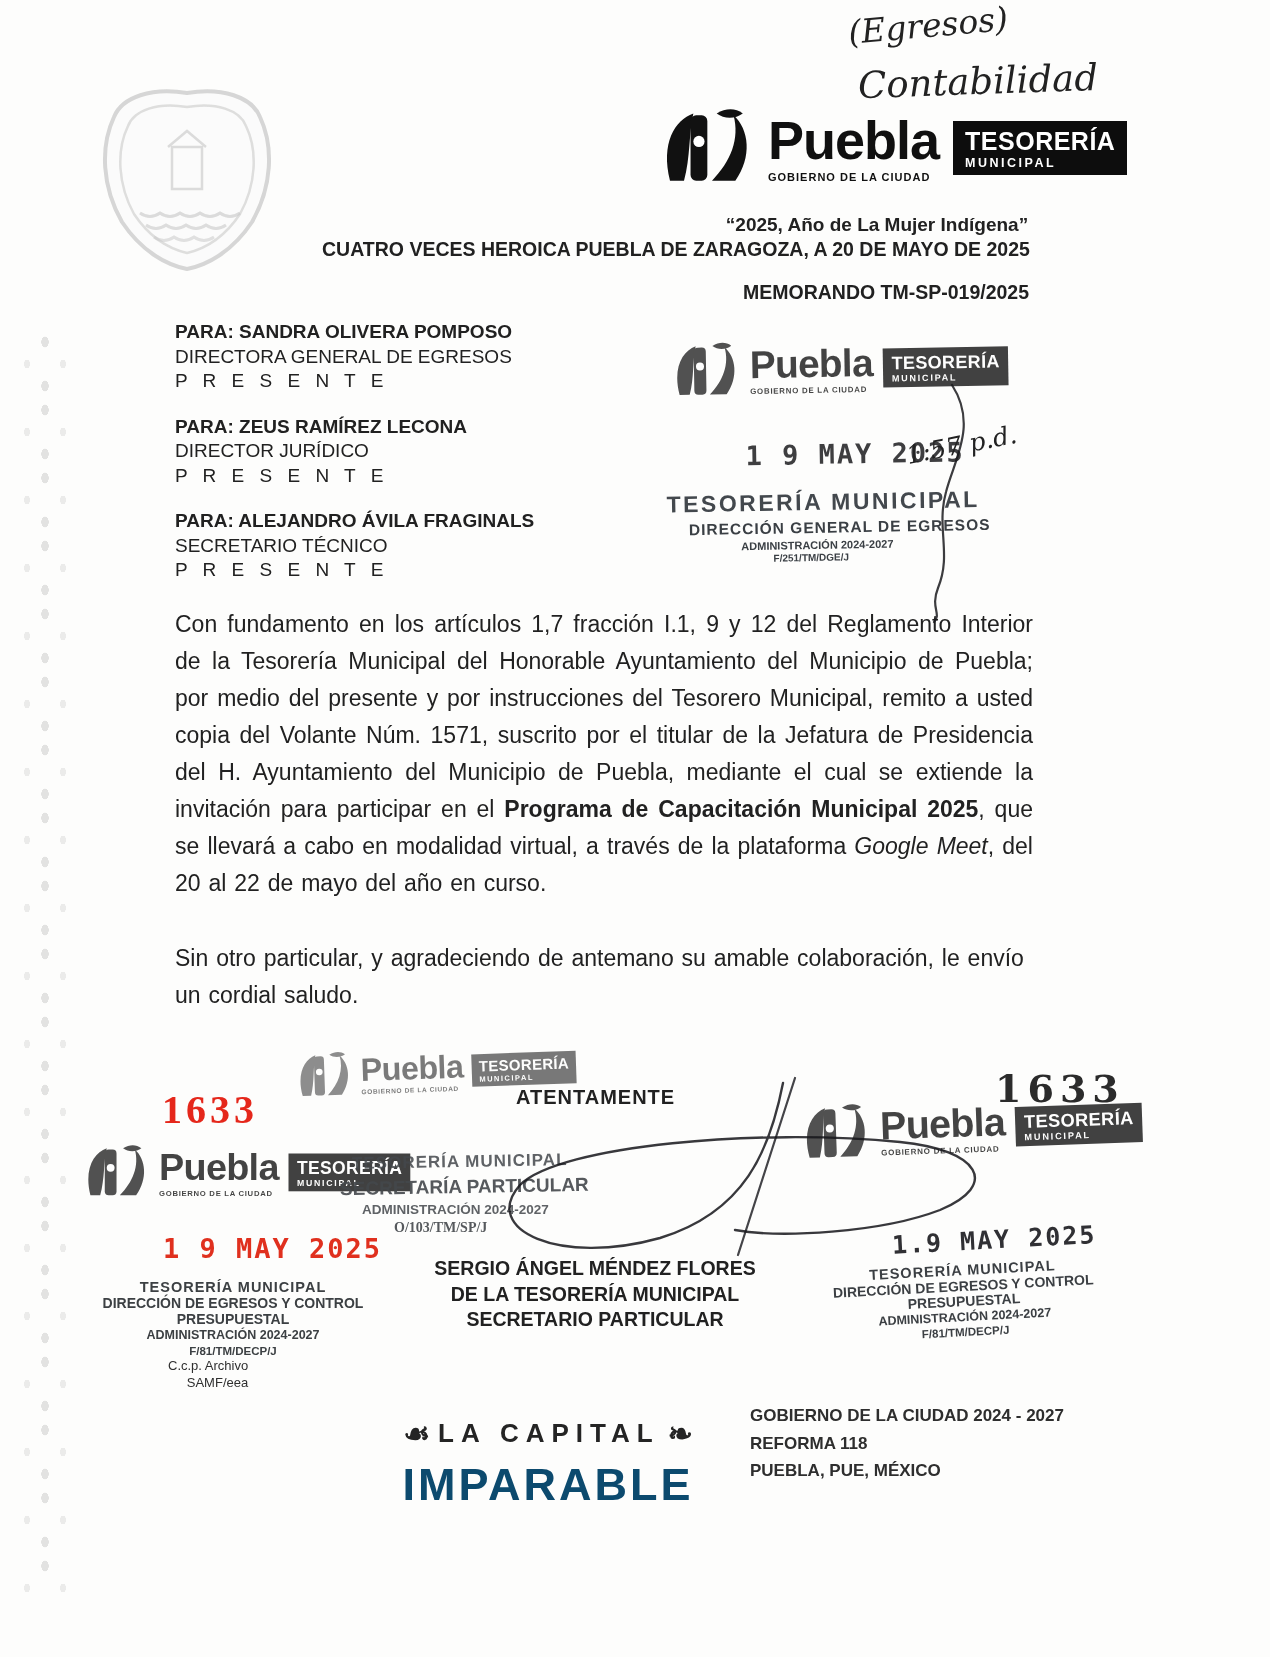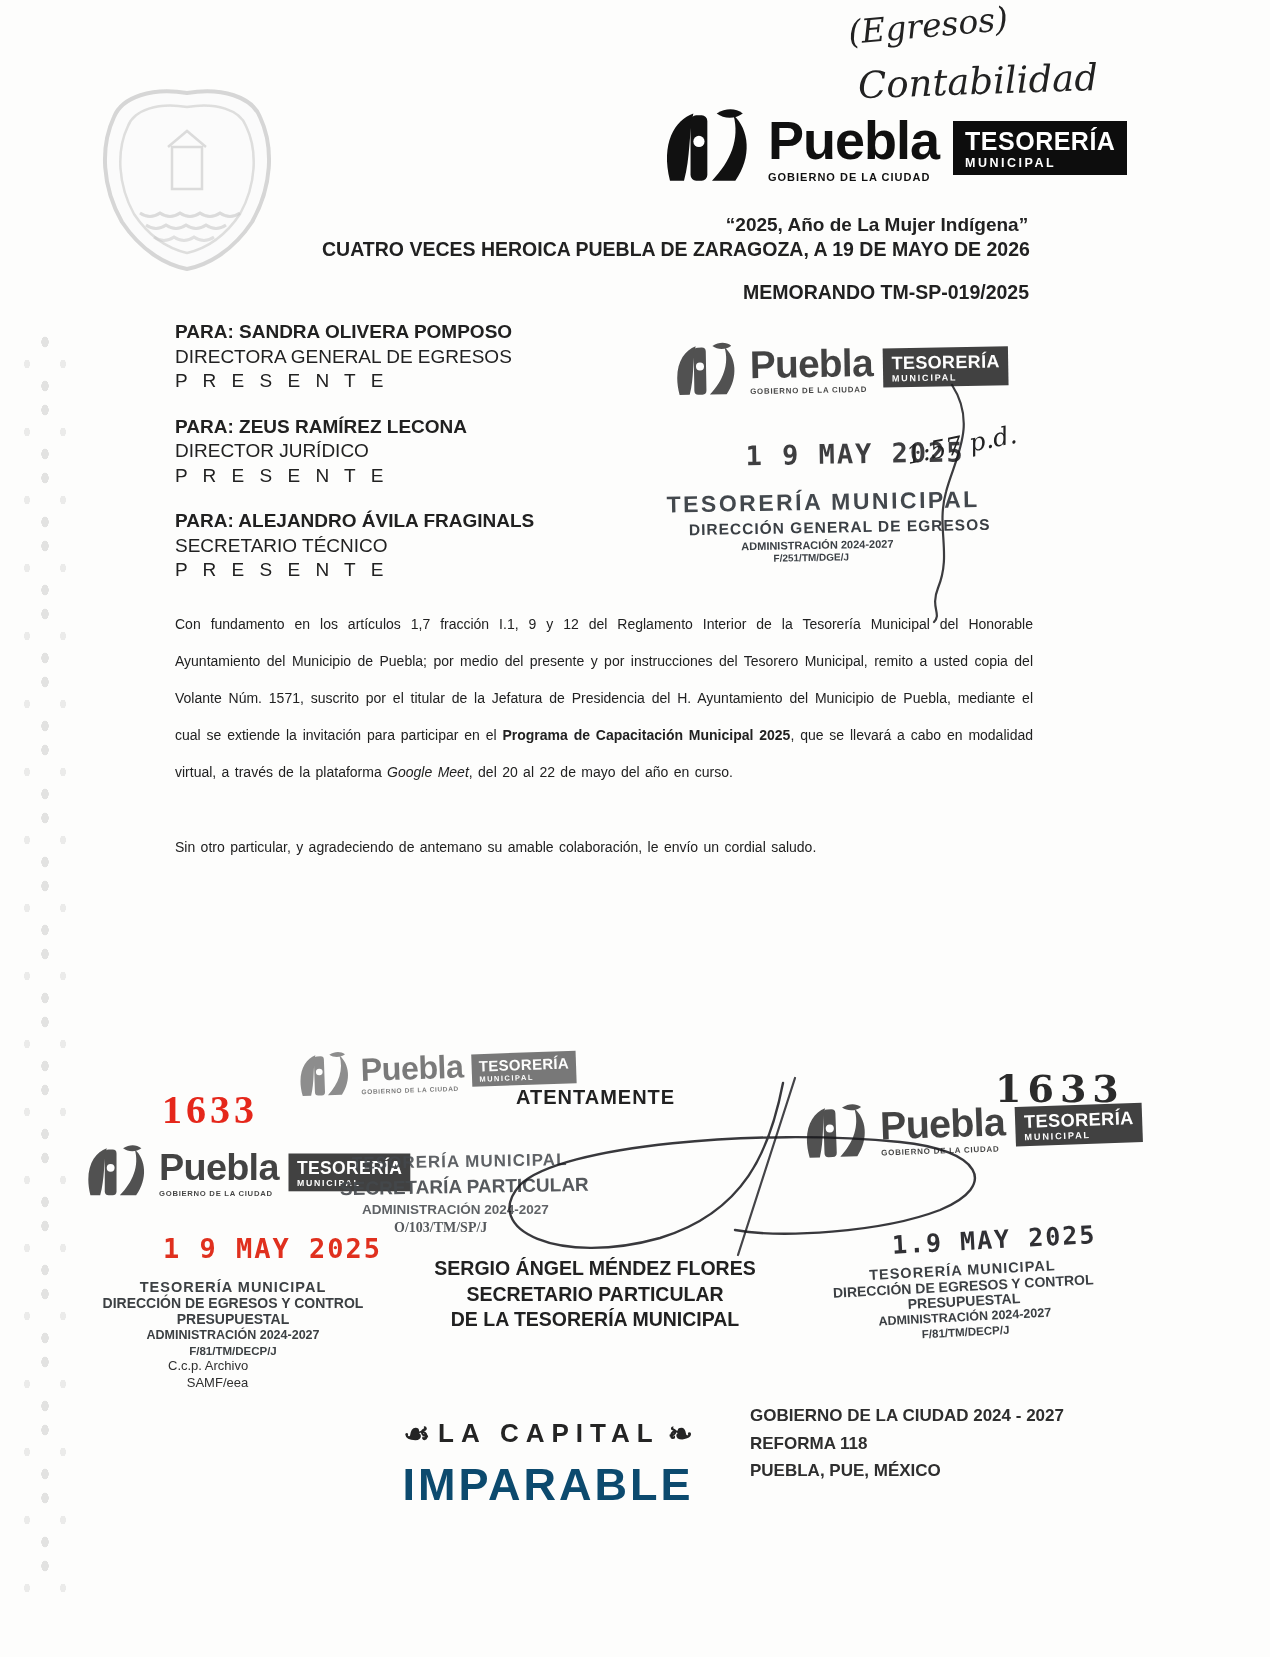--- a/index.html
+++ b/index.html
@@ -53,21 +53,21 @@
   #rstamp .rs-logo{left:0;top:0;transform:scale(.72);}
   #rstamp .rs-date{left:88px;top:100px;font-family:"DejaVu Sans Mono",monospace;font-weight:700;
                    font-size:27px;letter-spacing:2px;color:#2e2e31;opacity:.92;}
   #rstamp .rs-time{left:248px;top:94px;font-size:25px;transform:rotate(-10deg);}
   #rstamp .rs-l1{left:8px;top:150px;font-size:23px;font-weight:800;letter-spacing:2.5px;opacity:.95;}
   #rstamp .rs-l2{left:30px;top:180px;font-size:15.5px;font-weight:800;letter-spacing:1px;}
   #rstamp .rs-l3{left:82px;top:200px;font-size:11px;font-weight:800;}
   #rstamp .rs-l4{left:114px;top:213px;font-size:10px;font-weight:700;}
 
   
-  #body{left:175px;top:606px;width:858px;font-size:14px;line-height:37px;text-align:justify;word-spacing:1.5px;}
+  #body{left:175px;top:606px;width:858px;font-size:23px;line-height:37px;text-align:justify;word-spacing:1.5px;}
   #body p{margin:0 0 38px 0;}
   #body .single{text-align:left;}
 
   
   #atentamente{left:516px;top:1086px;font-weight:800;font-size:20px;letter-spacing:1px;z-index:6;}
   #folio-left{left:162px;top:1086px;font-family:"Liberation Serif",serif;font-weight:700;
               font-size:40px;color:#e5271b;letter-spacing:4px;}
   #folio-right{left:995px;top:1066px;font-family:"DejaVu Serif",serif;font-weight:700;
                font-size:38px;color:#2b2b2b;letter-spacing:6px;}
 
@@ -146,21 +146,21 @@
         <div class="pue-sub">GOBIERNO DE LA CIUDAD</div>
       </div>
       <div class="pue-box">
         <div class="pue-box-top">TESORERÍA</div>
         <div class="pue-box-bot">MUNICIPAL</div>
       </div>
     </div>
   </div>
 
   <div class="abs" id="slogan">“2025, Año de La Mujer Indígena”</div>
-  <div class="abs" id="dateline">CUATRO VECES HEROICA PUEBLA DE ZARAGOZA, A 19 DE MAYO DE 2026</div>
+  <div class="abs" id="dateline">CUATRO VECES HEROICA PUEBLA DE ZARAGOZA, A 20 DE MAYO DE 2025</div>
   <div class="abs" id="memo">MEMORANDO TM-SP-019/2025</div>
 
   <div class="abs" id="recipients">
     <div class="rcpt">
       <div class="bold">PARA: SANDRA OLIVERA POMPOSO</div>
       <div>DIRECTORA GENERAL DE EGRESOS</div>
       <div class="present">P R E S E N T E</div>
     </div>
     <div class="rcpt">
       <div class="bold">PARA: ZEUS RAMÍREZ LECONA</div>
@@ -232,22 +232,22 @@
       </div>
     </div>
     <div class="abs cs-l1">TESORERÍA MUNICIPAL</div>
     <div class="abs cs-l2">SECRETARÍA PARTICULAR</div>
     <div class="abs cs-l3">ADMINISTRACIÓN 2024-2027</div>
     <div class="abs cs-l4">O/103/TM/SP/J</div>
   </div>
 
   <div class="abs" id="signer">
     <div>SERGIO ÁNGEL MÉNDEZ FLORES</div>
+    <div>DE LA TESORERÍA MUNICIPAL</div>
     <div>SECRETARIO PARTICULAR</div>
-    <div>DE LA TESORERÍA MUNICIPAL</div>
   </div>
 
   <div class="abs" id="lstamp">
     <div class="abs ls-logo scaled inky">
       <div class="pue-logo">
         <svg width="120" height="84" viewBox="0 0 120 90">
           <path d="M30 80 C20 40 35 15 55 8 C50 30 52 55 45 80 Z" fill="#222"></path>
           <rect x="52" y="10" width="18" height="70" rx="6" fill="#222"></rect>
           <circle cx="61" cy="38" r="6" fill="#fff"></circle>
           <path d="M75 80 C95 60 105 35 98 10 C115 25 118 55 100 80 Z" fill="#222"></path>

